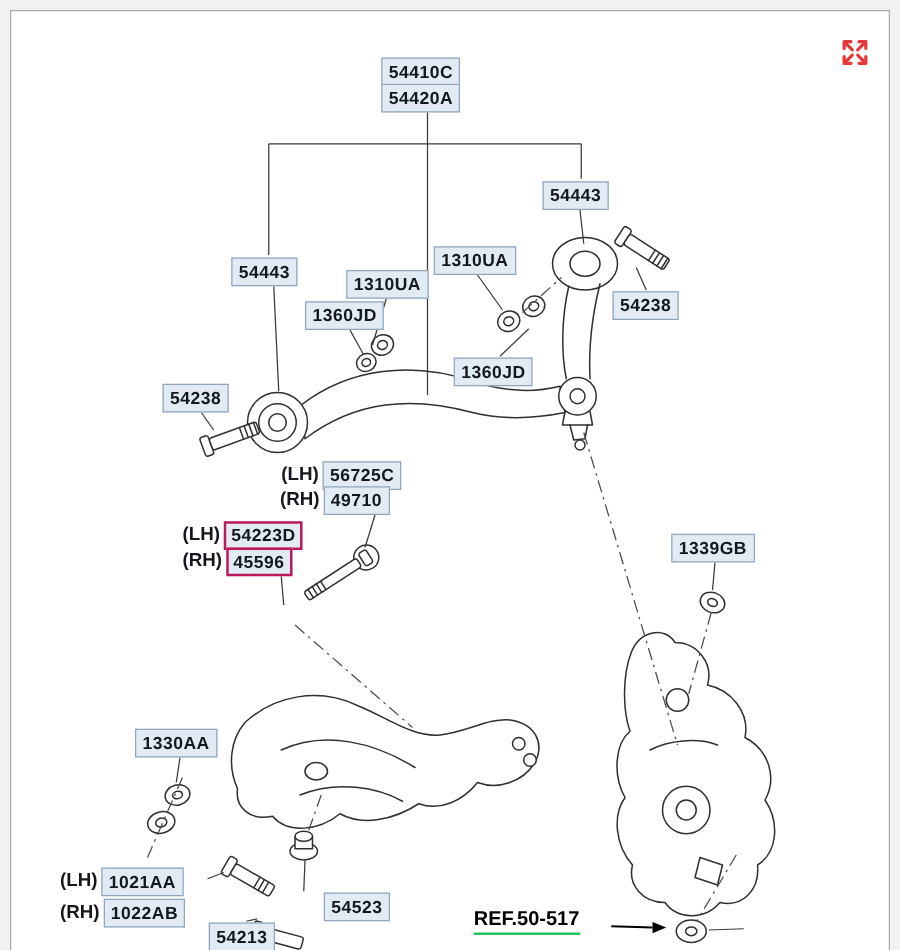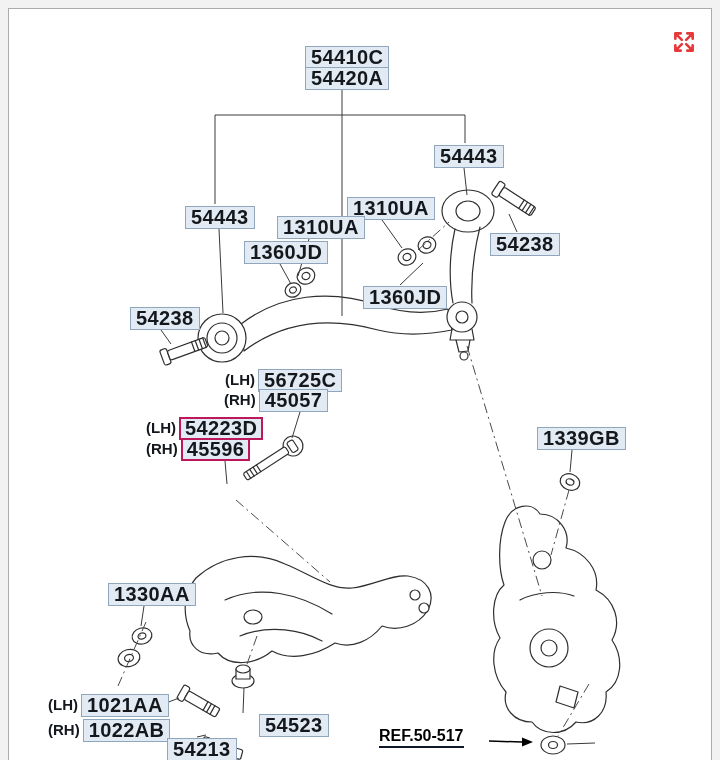--- a/index.html
+++ b/index.html
@@ -17,29 +17,29 @@
     border:1px solid #ababab;
   }
   svg.drawing { position:absolute; left:0; top:0; z-index:1; }
   .labels-layer { position:absolute; left:0; top:0; width:720px; height:760px; z-index:2; }
   .part-label { position:absolute; display:flex; align-items:flex-start; gap:3px; white-space:nowrap; }
   .plate {
     display:inline-block;
     background:#e2ebf4;
     border:1px solid #8fa6bc;
     color:#14181d;
-    font-size:20px; font-weight:bold; letter-spacing:0.4px;
+    font-size:14px; font-weight:bold; letter-spacing:0.4px;
     line-height:18px; padding:1px 5px 2px;
   }
   .plate.red { border:2px solid #be185d; padding:0 4px 1px; }
   .prefix { font-size:15px; font-weight:bold; color:#14181d; padding-top:2px; }
   .ref {
     position:absolute;
     font-size:16px; font-weight:bold; color:#000;
-    border-bottom:2px solid #0f172a; padding-bottom:1px;
+    border-bottom:2px solid #22c55e; padding-bottom:1px;
   }
   .expand { position:absolute; left:671px; top:29px; width:26px; height:26px; cursor:pointer; }
 </style>
 </head>
 <body>
 
 <div class="canvas"></div>
 
 <svg class="drawing" width="720" height="760" viewBox="0 0 720 760">
 
@@ -216,21 +216,21 @@
   <div class="part-label" style="left:130px; top:307px;">
     <span class="plate">54238</span>
   </div>
 
   <div class="part-label" style="left:225px; top:369px;">
     <span class="prefix">(LH)</span>
     <span class="plate">56725C</span>
   </div>
   <div class="part-label" style="left:224px; top:389px;">
     <span class="prefix">(RH)</span>
-    <span class="plate">45057</span>
+    <span class="plate">49710</span>
   </div>
 
   <div class="part-label" style="left:146px; top:417px;">
     <span class="prefix">(LH)</span>
     <span class="plate red">54223D</span>
   </div>
   <div class="part-label" style="left:146px; top:438px;">
     <span class="prefix">(RH)</span>
     <span class="plate red">45596</span>
   </div>

